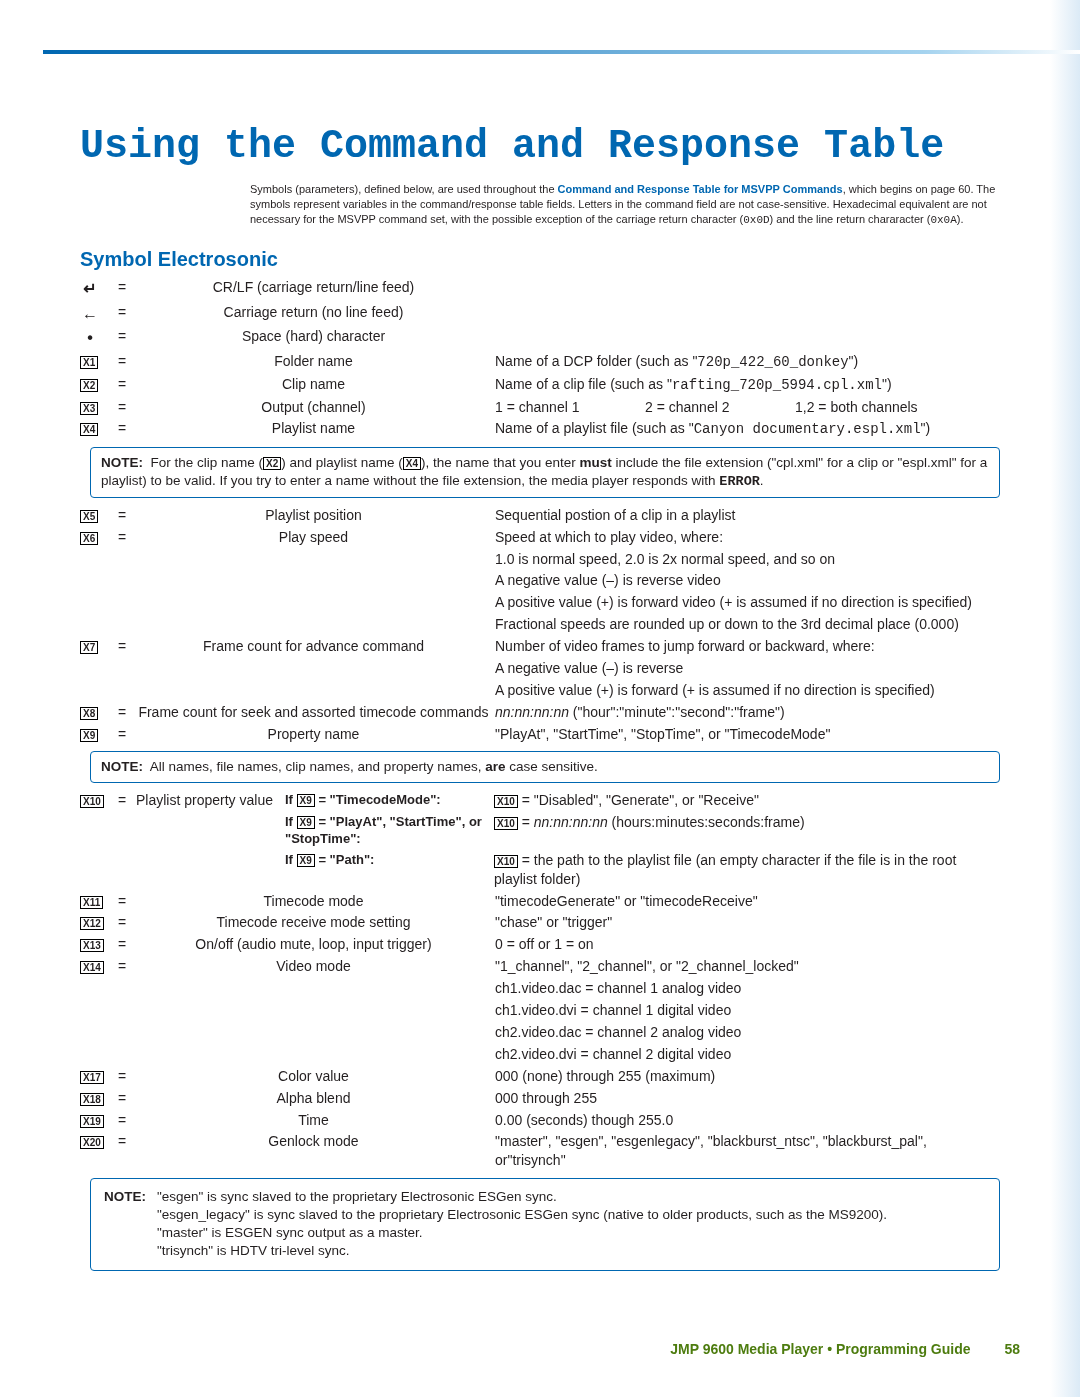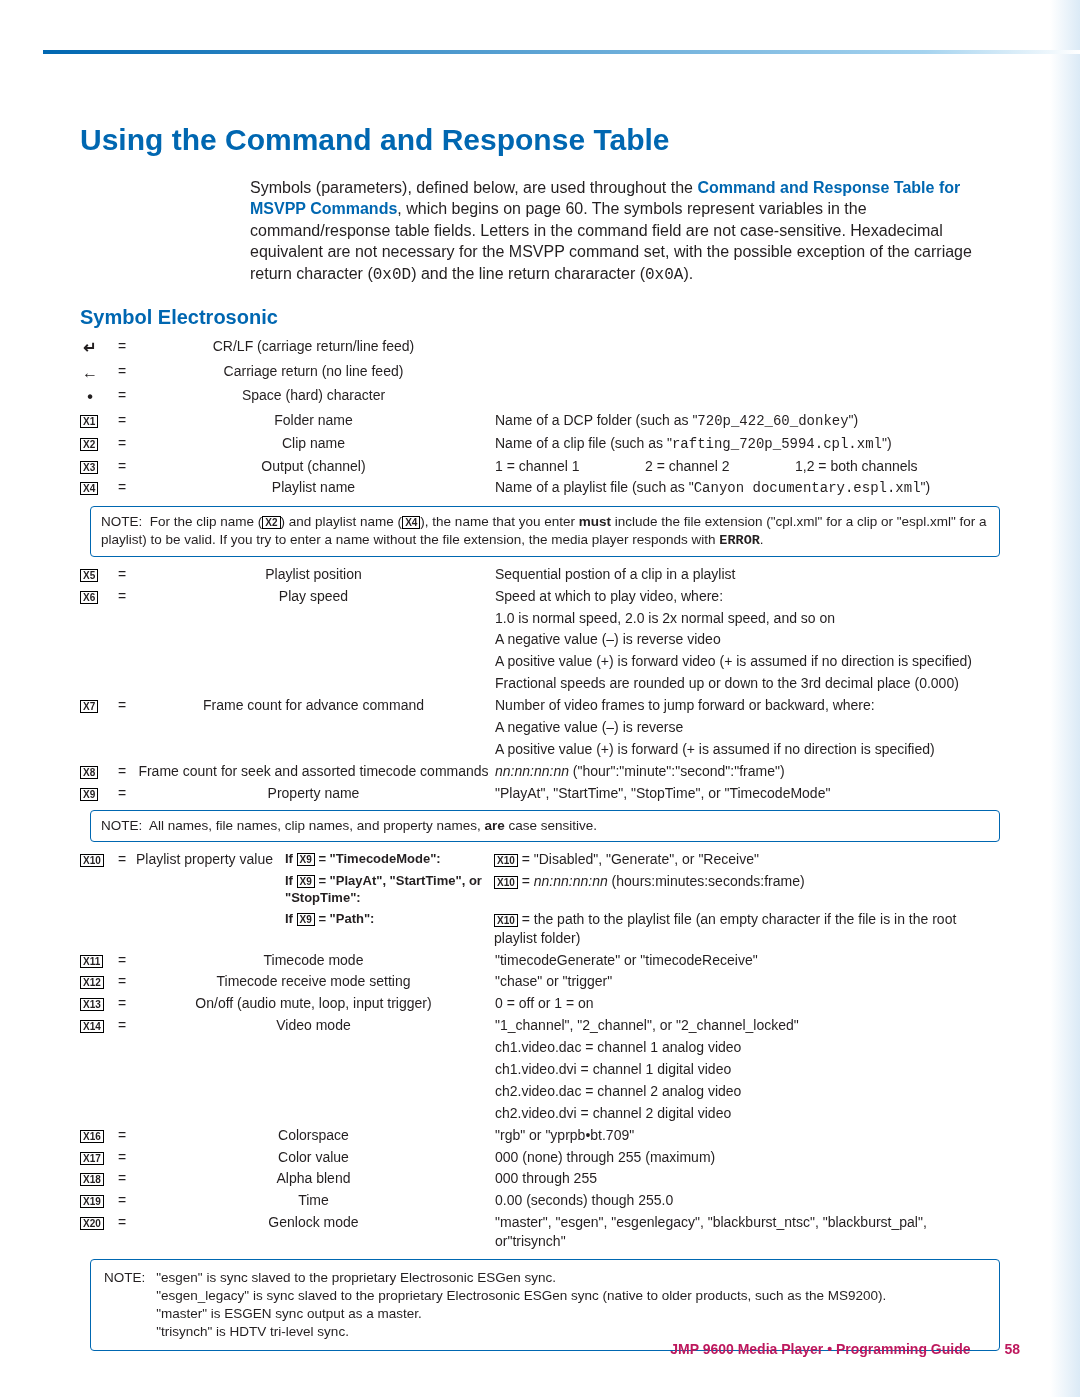--- a/index.html
+++ b/index.html
@@ -27,33 +27,34 @@
     height:4px;
     background:linear-gradient(to right,#0067b1 0%, #a5d3ef 85%, #fff 100%);
   }
   .rightfade{
     position:absolute;
     top:0;right:0;width:30px;height:1397px;
     background:linear-gradient(to right,#fff 0%,#dbeaf6 100%);
   }
   h1{
     color:#0067b1;
-    font-size:30px;
+    font-size:40px;
     font-weight:bold;
-    margin:60px 0 16px 0;
+    margin:60px 0 8px 0;
+    font-family:Liberation Mono, monospace;
   }
   h2{
     color:#0067b1;
     font-size:20px;
     font-weight:bold;
     margin:18px 0 4px 0;
   }
   .intro{
     margin-left:170px;
-    font-size:16px;
+    font-size:11px;
   }
   .blue-bold{color:#0067b1;font-weight:bold;}
   .mono{font-family:'Courier New',monospace;}
   .deftable{
     width:100%;
     font-size:14px;
     border-collapse:collapse;
   }
   .deftable td{
     vertical-align:top;
@@ -74,26 +75,26 @@
   .eqcol{width:14px;}
   .labelcol{width:355px;text-align:center;}
   .glyph{font-size:16px;font-weight:bold;display:inline-block;width:20px;text-align:center;}
   .notebox{
     border:1.5px solid #0067b1;
     border-radius:4px;
     margin:6px 0 6px 10px;
     padding:6px 10px;
     font-size:13.5px;
   }
-  .notebox .nl{font-weight:normal;}
+  .notebox .nl{font-weight:bold;}
   .footer{
     position:absolute;
     bottom:38px;
     right:60px;
-    color:#be185d;
+    color:#4d7c0f;
     font-weight:bold;
     font-size:14px;
   }
   .footer .pn{margin-left:30px;}
   .condcol{font-weight:bold;font-size:13px;padding-left:0;}
   .ital{font-style:italic;}
 </style>
 </head>
 <body>
 
@@ -286,26 +287,20 @@
           <td colspan="3"></td>
           <td>ch1.video.dvi = channel 1 digital video</td>
         </tr>
     <tr>
           <td colspan="3"></td>
           <td>ch2.video.dac = channel 2 analog video</td>
         </tr>
     <tr>
           <td colspan="3"></td>
           <td>ch2.video.dvi = channel 2 digital video</td>
-        </tr>
-    <tr>
-          <td class="symcol"><span class="sym">X16</span></td>
-          <td class="eqcol">=</td>
-          <td class="labelcol">Colorspace</td>
-          <td>"rgb" or "yprpb•bt.709"</td>
         </tr>
     <tr>
           <td class="symcol"><span class="sym">X17</span></td>
           <td class="eqcol">=</td>
           <td class="labelcol">Color value</td>
           <td>000 (none) through 255 (maximum)</td>
         </tr>
     <tr>
           <td class="symcol"><span class="sym">X18</span></td>
           <td class="eqcol">=</td>

